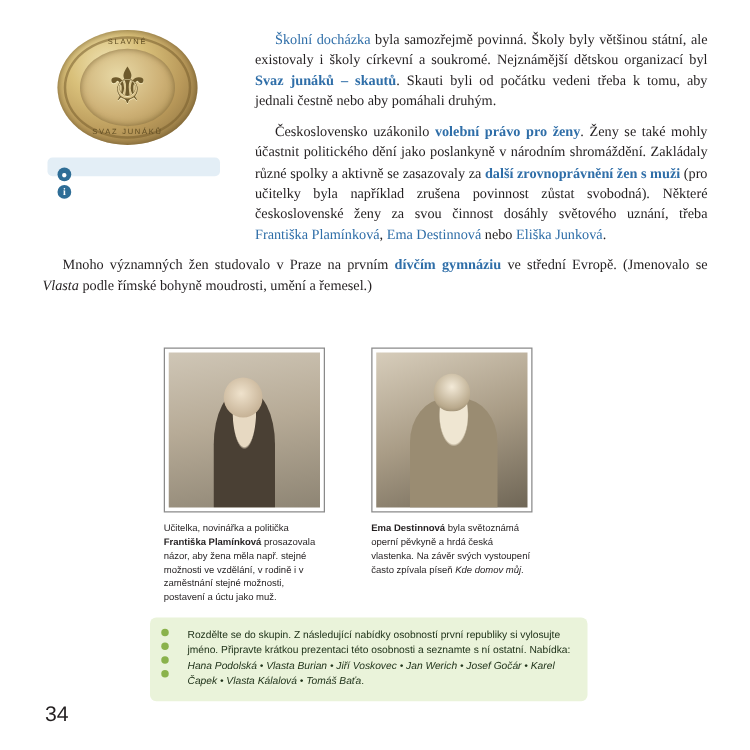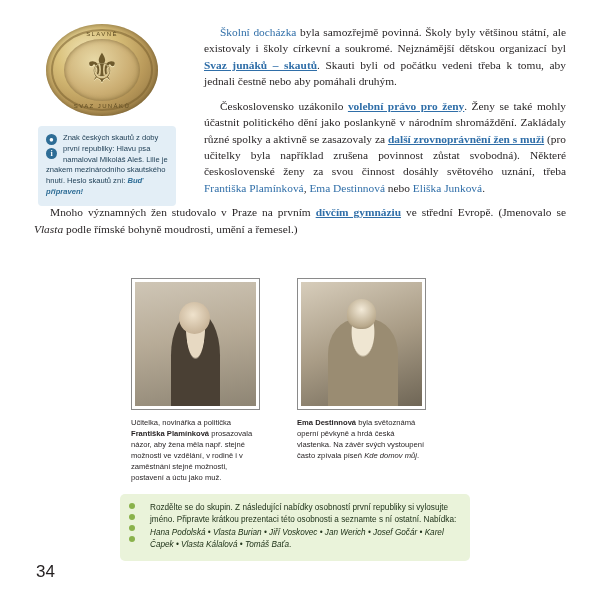--- a/index.html
+++ b/index.html
@@ -129,21 +129,20 @@
     text-align: justify;
     text-indent: 16px;
   }
   .lnk {
     color: #2f6ea8;
     font-weight: normal;
   }
   .lnk-u {
     color: #2f6ea8;
     font-weight: bold;
-    text-decoration: underline;
   }
 
   .below-note {
     margin-left: 0;
   }
 
   
   .photos {
     position: absolute;
     left: 110px;
@@ -281,21 +280,20 @@
           <div class="badge-inner"></div>
           <div class="badge-fleur">⚜</div>
         </div>
       </div>
 
       <div class="note">
         <div class="note-icons">
           <div class="note-ic">●</div>
           <div class="note-ic">i</div>
         </div>
-        <span>Znak českých skautů z doby první republiky: Hlavu psa namaloval Mikoláš Aleš. Lilie je znakem mezinárodního skautského hnutí. Heslo skautů zní: <span class="motto">Buď připraven!</span></span>
       </div>
 
     </div>
 
     <div class="right-col">
       <p class="body"><span class="lnk">Školní docházka</span> byla samozřejmě povinná. Školy byly většinou státní, ale existovaly i školy církevní a soukromé. Nejznámější dětskou organizací byl <span class="lnk-u">Svaz junáků – skautů</span>. Skauti byli od počátku vedeni třeba k tomu, aby jednali čestně nebo aby pomáhali druhým.</p>
       <p class="body">Československo uzákonilo <span class="lnk-u">volební právo pro ženy</span>. Ženy se také mohly účastnit politického dění jako poslankyně v národním shromáždění. Zakládaly různé spolky a aktivně se zasazovaly za <span class="lnk-u">další zrovnoprávnění žen s muži</span> (pro učitelky byla například zrušena povinnost zůstat svobodná). Některé československé ženy za svou činnost dosáhly světového uznání, třeba <span class="lnk">Františka Plamínková</span>, <span class="lnk">Ema Destinnová</span> nebo <span class="lnk">Eliška Junková</span>.</p>
     </div>
 
     <p class="body below-note" style="margin-top:2px;">Mnoho významných žen studovalo v Praze na prvním <span class="lnk-u">dívčím gymnáziu</span> ve střední Evropě. (Jmenovalo se <i>Vlasta</i> podle římské bohyně moudrosti, umění a řemesel.)</p>

